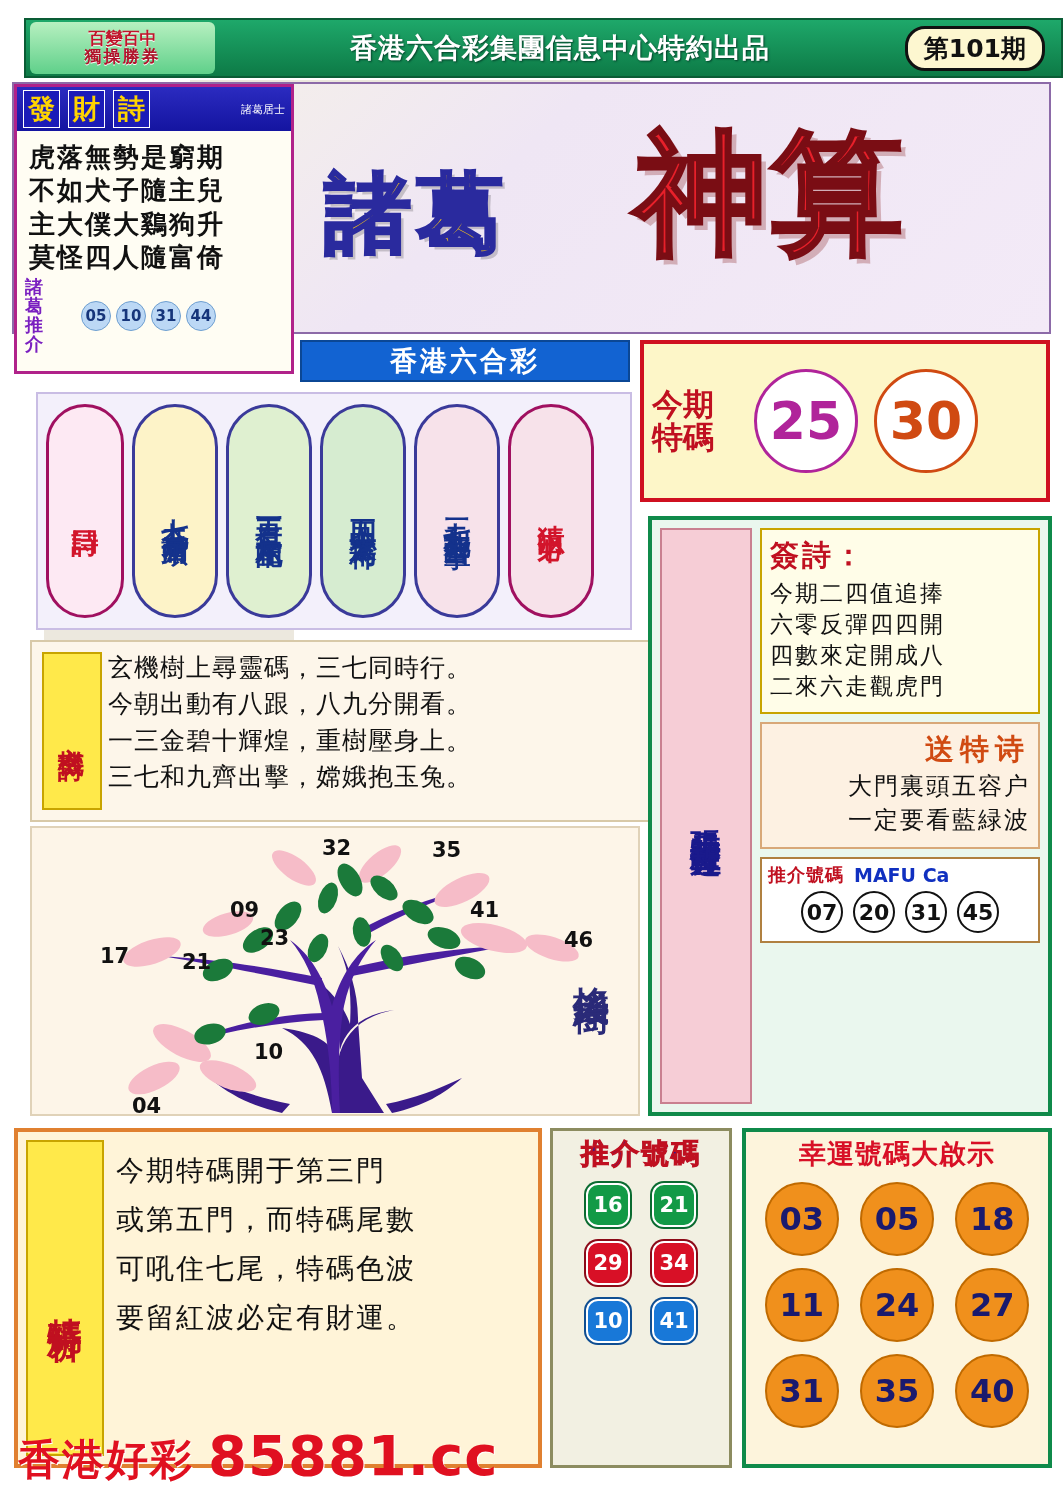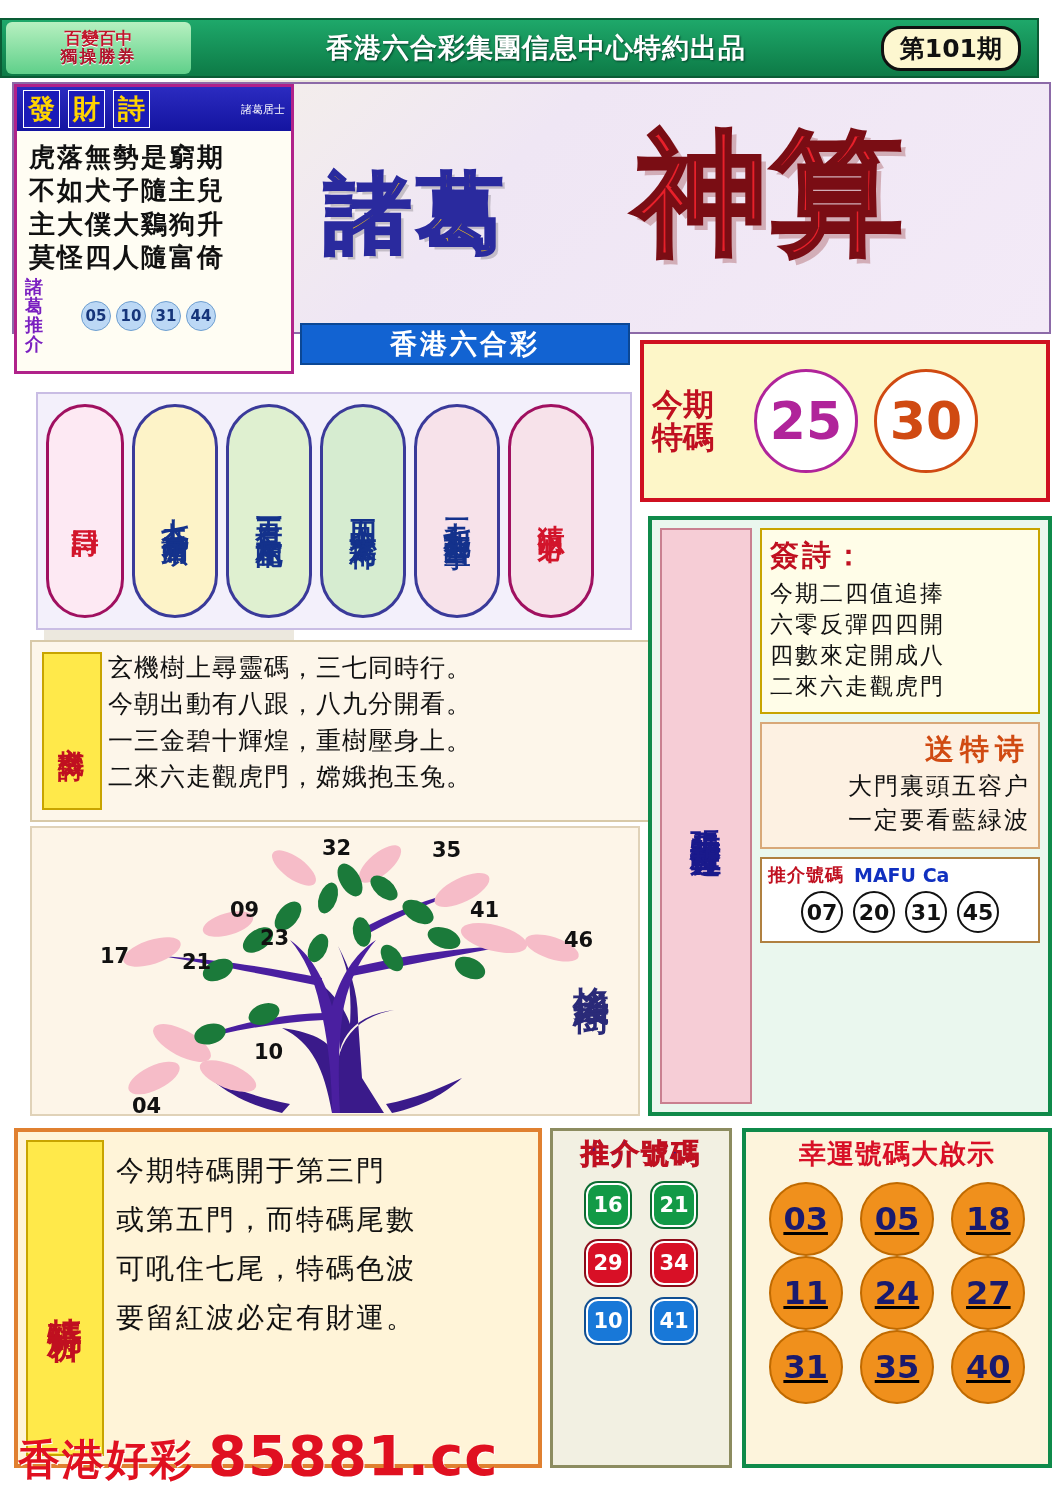--- a/index.html
+++ b/index.html
@@ -8,21 +8,21 @@
     width:1063px; height:1496px;
     background:#ffffff;
     font-family:"DejaVu Sans", sans-serif;
     position:relative;
     overflow:hidden;
   }
   .page { position:absolute; inset:0; }
 
   
   .header {
-    position:absolute; left:0; top:18px; width:1039px; height:60px;
+    position:absolute; left:24px; top:18px; width:1039px; height:60px;
     background:linear-gradient(to bottom,#1ea86a,#0d7a46);
     border:2px solid #0a5c35;
     display:flex; align-items:center;
   }
   .logo {
     width:185px; height:52px; margin-left:4px;
     background:linear-gradient(to bottom,#b7f0c0,#5fd08a);
     border-radius:6px;
     display:flex; flex-direction:column; align-items:center; justify-content:center;
     color:#c0142a; font-weight:bold; font-size:17px; line-height:1.05;
@@ -86,21 +86,21 @@
     font-family:"DejaVu Serif", serif;
     text-shadow:4px 4px 0 rgba(0,0,0,.18);
   }
   .bigtitle .t2 {
     position:absolute; left:330px; top:10px; font-size:132px; font-weight:bold;
     color:#e8202a; -webkit-text-stroke:3px #7a0d14; letter-spacing:4px;
     font-family:"DejaVu Serif", serif;
     text-shadow:6px 6px 0 rgba(120,0,0,.25);
   }
   .blue-bar {
-    position:absolute; left:300px; top:323px; width:330px; height:42px;
+    position:absolute; left:300px; top:340px; width:330px; height:42px;
     background:#1263d2; border:2px solid #0b4795;
     color:#fff; font-size:27px; font-weight:bold;
     display:flex; align-items:center; justify-content:center; letter-spacing:3px;
   }
 
   
   .special-box {
     position:absolute; left:640px; top:340px; width:410px; height:162px;
     background:#fdf6c8; border:4px solid #cf1020;
     display:flex; align-items:center;
@@ -248,21 +248,21 @@
 
   
   .lucky-box {
     position:absolute; left:742px; top:1128px; width:310px; height:340px;
     background:#fdf4dc; border:4px solid #0f8a4a;
   }
   .lucky-title {
     text-align:center; color:#d81026; font-size:27px; font-weight:bold; letter-spacing:1px;
     padding:4px 0 2px; font-family:"DejaVu Serif", serif;
   }
-  .lucky-grid { display:grid; grid-template-columns:repeat(3,1fr); padding:8px 14px;text-decoration:underline;}
+  .lucky-grid { display:grid; grid-template-columns:repeat(3,1fr); gap:12px; padding:8px 14px;}
   .ball-lk {
     width:74px;height:74px;border-radius:50%;background:#f0901c;border:2px solid #c06a00;
     color:#1a1a6e;font-size:32px;font-weight:bold;display:flex;align-items:center;justify-content:center;
     margin:auto;
   }
 
   
   .wm {
     position:absolute; left:18px; bottom:8px; display:flex; align-items:flex-end; gap:14px;
   }
@@ -341,21 +341,21 @@
     <div class="pill p4">三七和九齊出擊</div>
     <div class="pill p5">猜中必中</div>
   </div>
 
   <div class="xuanji">
     <div class="xuanji-label">玄機詩</div>
     <div class="xuanji-lines">
       <div>玄機樹上尋靈碼，三七同時行。</div>
       <div>今朝出動有八跟，八九分開看。</div>
       <div>一三金碧十輝煌，重樹壓身上。</div>
-      <div>二來六走觀虎門，嫦娥抱玉兔。</div>
+      <div>三七和九齊出擊，嫦娥抱玉兔。</div>
     </div>
   </div>
 
   <div class="tree-box">
     <svg width="610" height="290" viewBox="0 0 610 290">
 
       <path d="M300 285 C292 240 280 215 250 200 C285 205 300 215 306 232 C312 205 330 188 362 182
                C332 186 314 200 308 222 C306 190 298 170 282 150 C300 164 312 178 318 196
                C320 160 316 140 306 118 C318 140 326 164 326 192 L330 250 L352 285 Z" fill="#3a1a8a"></path>
       <path d="M300 285 C300 250 296 210 288 178 C282 150 272 128 258 112 C278 126 292 150 300 178

